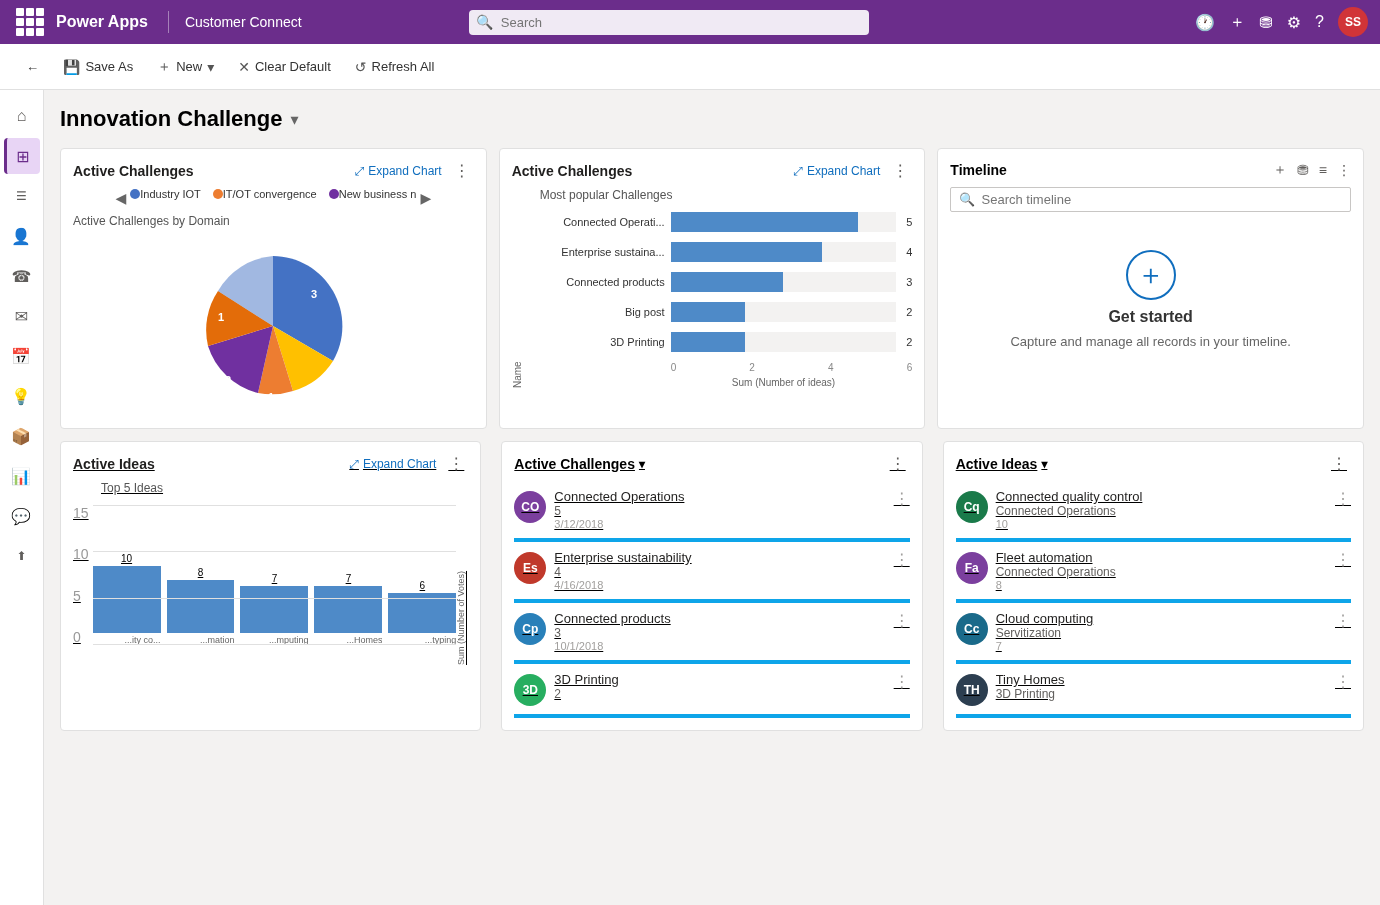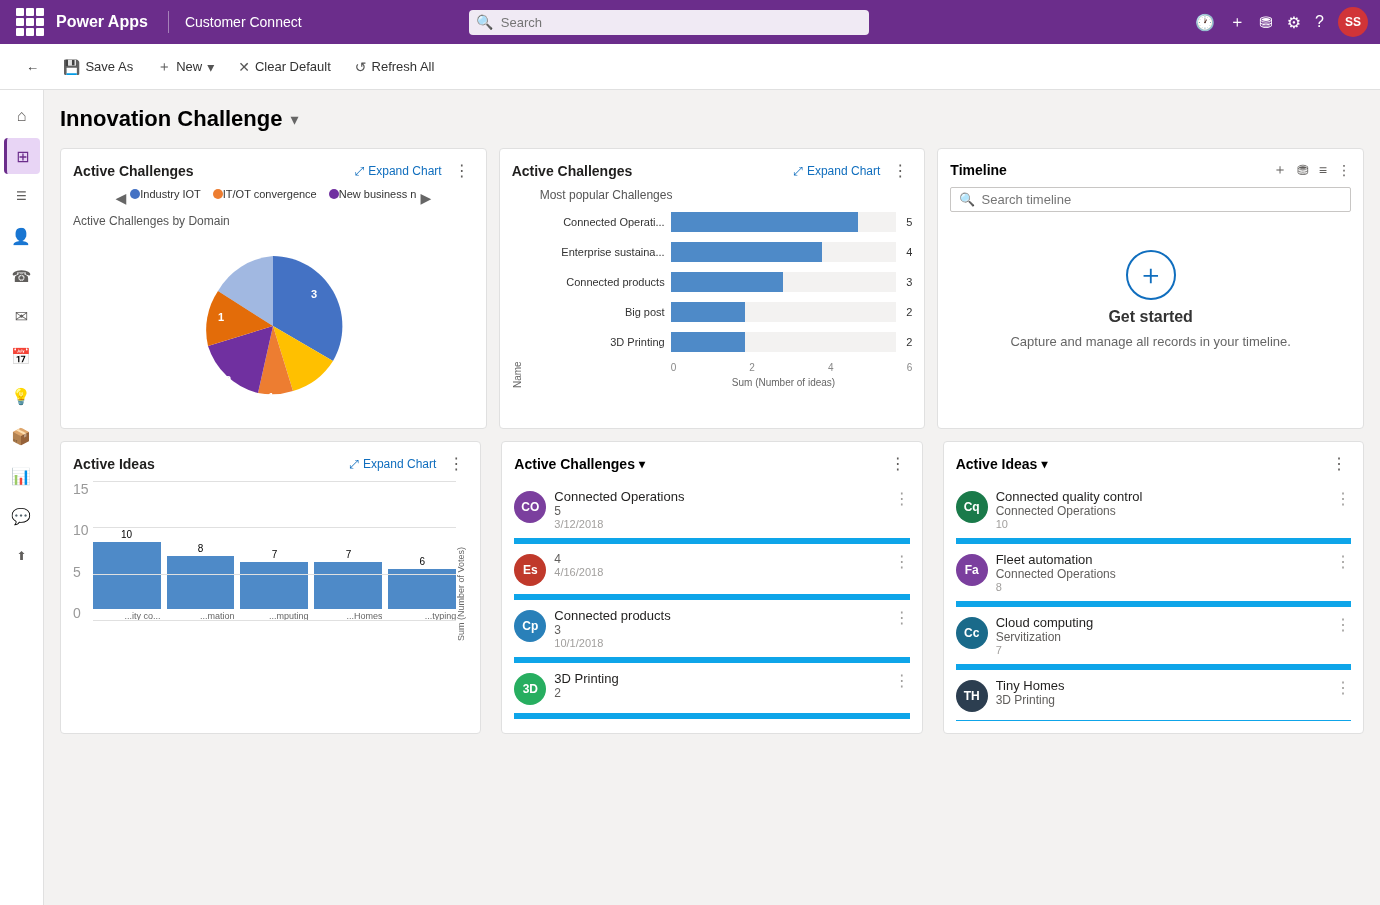--- a/index.html
+++ b/index.html
@@ -370,20 +370,21 @@
       color: #666;
       text-align: center;
     }
 
     
     .bottom-panels {
       display: grid;
       grid-template-columns: 1fr 1fr 1fr;
       gap: 20px;
       margin-top: 12px;
+      text-decoration: underline;
     }
     .list-panel {
       background: white;
       border: 1px solid #e0e0e0;
       border-radius: 4px;
       padding: 12px;
       min-height: 280px;
     }
     .list-panel-header {
       display: flex;
@@ -401,21 +402,21 @@
     .list-panel-chevron {
       font-size: 12px;
       cursor: pointer;
     }
 
     .list-item-row {
       display: flex;
       align-items: flex-start;
       gap: 8px;
       padding: 8px 0;
-      border-bottom: 6px solid #0ea5e9;
+      border-bottom: 4px solid #0ea5e9;
       position: relative;
     }
     .list-item-avatar {
       width: 32px; height: 32px;
       border-radius: 50%;
       display: flex; align-items: center; justify-content: center;
       color: white;
       font-size: 12px;
       font-weight: 600;
       flex-shrink: 0;
@@ -711,20 +712,21 @@
         <div class="list-panel-header">
           <span class="panel-title">Active Ideas</span>
           <div class="panel-actions">
             <button class="expand-chart-btn">
               <span class="expand-icon">⤢</span>
               <span>Expand Chart</span>
             </button>
             <button class="more-btn">⋮</button>
           </div>
         </div>
+        <div class="chart-subtitle">Top 5 Ideas</div>
         <div style="display:flex;height:160px;">
           <div style="display:flex;flex-direction:column;justify-content:space-between;font-size:14px;color:#999;margin-right:4px;padding-bottom:20px;">
             <span>15</span>
             <span>10</span>
             <span>5</span>
             <span>0</span>
           </div>
           <div style="flex:1;display:flex;align-items:flex-end;gap:6px;padding-bottom:20px;position:relative;">
 
             <div style="position:absolute;top:0;left:0;right:0;bottom:20px;display:flex;flex-direction:column;justify-content:space-between;pointer-events:none;">
@@ -783,20 +785,21 @@
               <div class="list-item-date">3/12/2018</div>
             </div>
             <button class="list-item-more">⋮</button>
           </div>
 
           <div class="list-item-row">
             <div class="list-item-avatar" style="background:#c0392b;">
               <span>Es</span>
             </div>
             <div class="list-item-content">
+              <div class="list-item-title">Enterprise sustainability</div>
               <div class="list-item-count">4</div>
               <div class="list-item-date">4/16/2018</div>
             </div>
             <button class="list-item-more">⋮</button>
           </div>
 
           <div class="list-item-row">
             <div class="list-item-avatar" style="background:#2980b9;">
               <span>Cp</span>
             </div>

